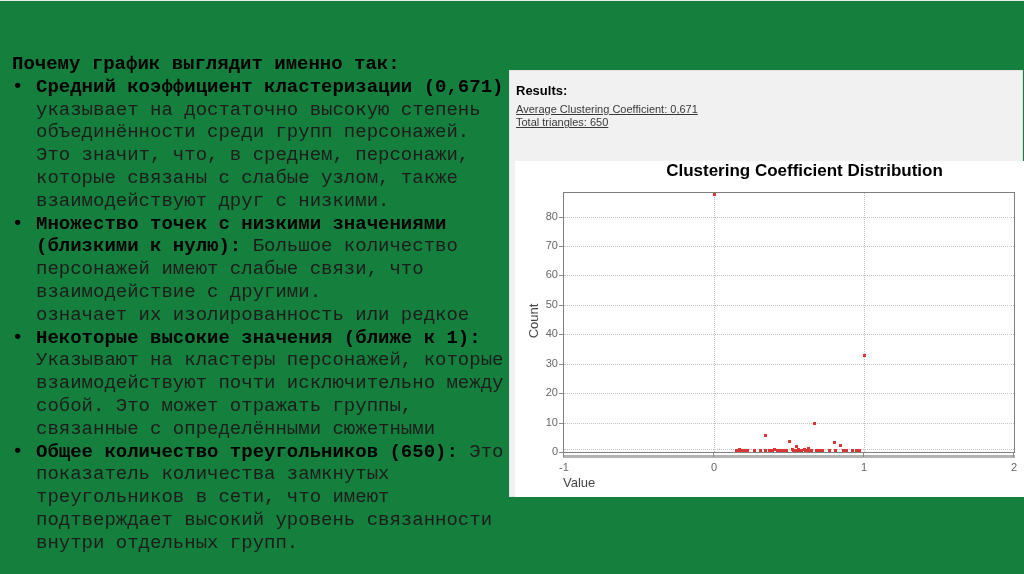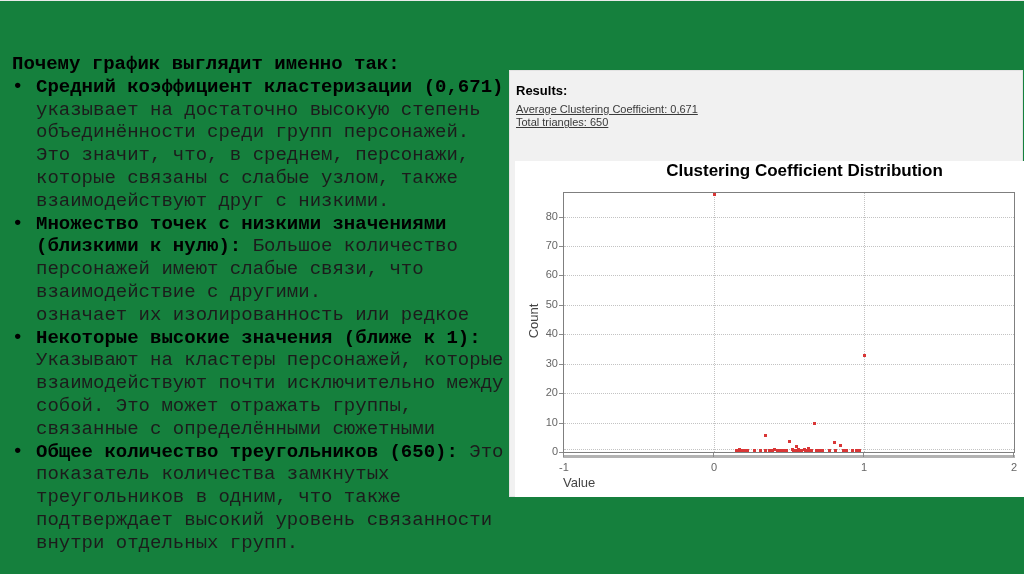--- a/index.html
+++ b/index.html
@@ -68,21 +68,21 @@
         <div class="bullet">
           <div class="tline"><span class="marker">•</span><span class="bold">Некоторые высокие значения (ближе к 1):</span></div>
           <div class="tline"><span>Указывают на кластеры персонажей, которые</span></div>
           <div class="tline"><span>взаимодействуют почти исключительно между</span></div>
           <div class="tline"><span>собой. Это может отражать группы,</span></div>
           <div class="tline"><span>связанные с определёнными сюжетными</span></div>
         </div>
         <div class="bullet">
           <div class="tline"><span class="marker">•</span><span class="bold">Общее количество треугольников (650):</span><span> Это</span></div>
           <div class="tline"><span>показатель количества замкнутых</span></div>
-          <div class="tline"><span>треугольников в одним, что также</span></div>
+          <div class="tline"><span>треугольников в сети, что имеют</span></div>
           <div class="tline"><span>подтверждает высокий уровень связанности</span></div>
           <div class="tline"><span>внутри отдельных групп.</span></div>
         </div>
       </div>
   </div>
 
   <div class="panel">
     <div class="panel-title">Results:</div>
     <div class="panel-lines">
       <div>Average Clustering Coefficient: 0,671</div>

